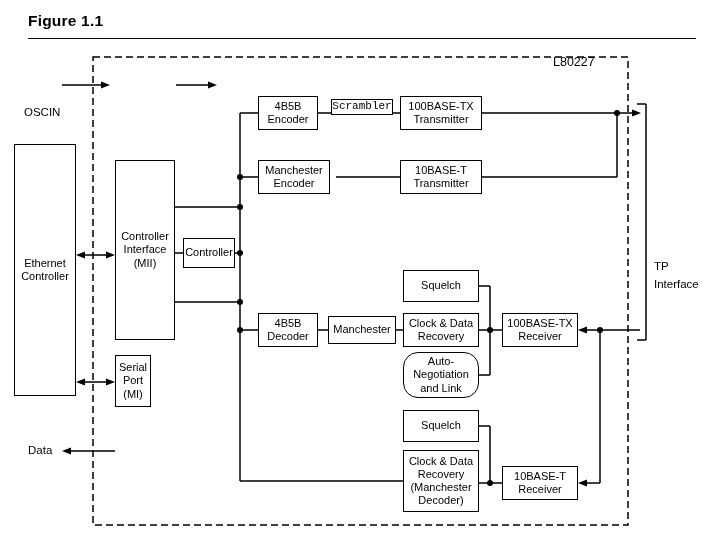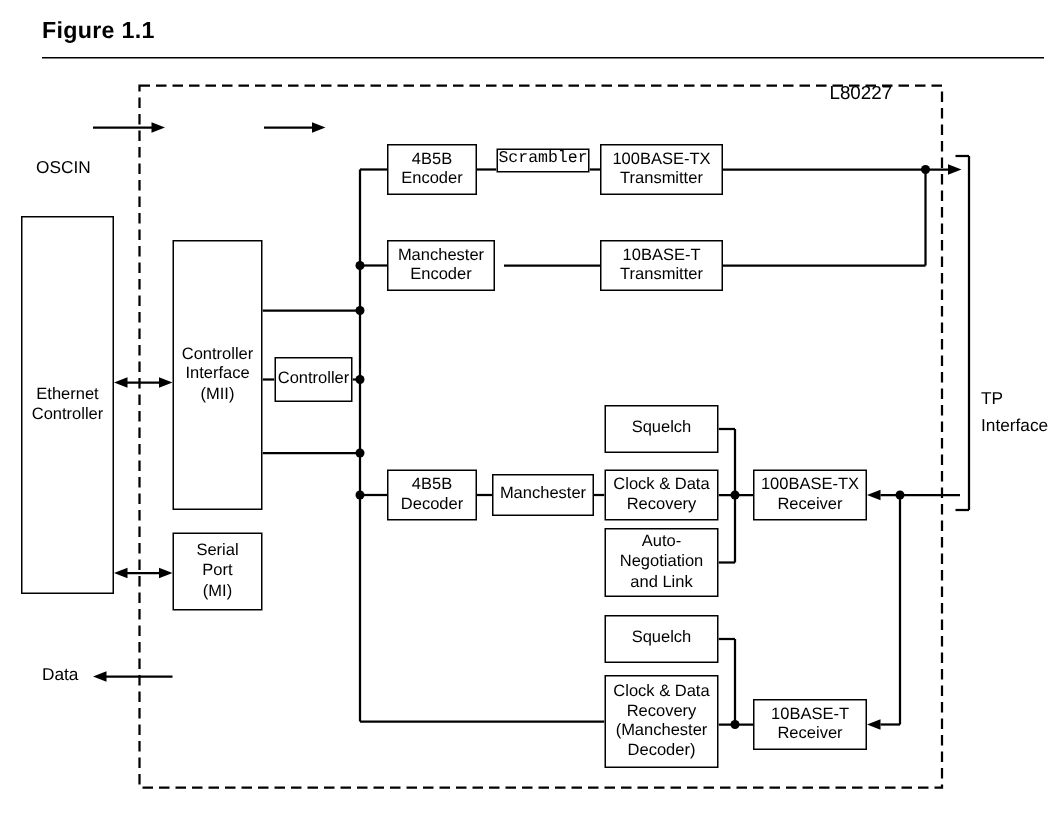--- a/index.html
+++ b/index.html
@@ -129,27 +129,27 @@
   <div class="box" style="left:400px;top:160px;width:82px;height:34px;">10BASE-T
 Transmitter</div>
   <div class="box" style="left:403px;top:270px;width:76px;height:32px;">Squelch</div>
   <div class="box" style="left:258px;top:313px;width:60px;height:34px;">4B5B
 Decoder</div>
   <div class="box" style="left:328px;top:316px;width:68px;height:28px;">Manchester</div>
   <div class="box" style="left:403px;top:313px;width:76px;height:34px;">Clock &amp; Data
 Recovery</div>
   <div class="box" style="left:502px;top:313px;width:76px;height:34px;">100BASE-TX
 Receiver</div>
-  <div class="box" style="left:403px;top:352px;width:76px;height:46px;">Auto-
+  <div class="box" style="left:403px;top:352px;width:76px;height:46px;border-radius:15px;">Auto-
 Negotiation
 and Link</div>
   <div class="box" style="left:403px;top:410px;width:76px;height:32px;">Squelch</div>
   <div class="box" style="left:403px;top:450px;width:76px;height:62px;">Clock &amp; Data
 Recovery
 (Manchester
 Decoder)</div>
   <div class="box" style="left:502px;top:466px;width:76px;height:34px;">10BASE-T
 Receiver</div>
-  <div class="box" style="left:115px;top:355px;width:60px;height:52px;">Serial
+  <div class="box" style="left:115px;top:355px;width:36px;height:52px;">Serial
 Port
 (MI)</div>
 
 </div>
 
 </body></html>

